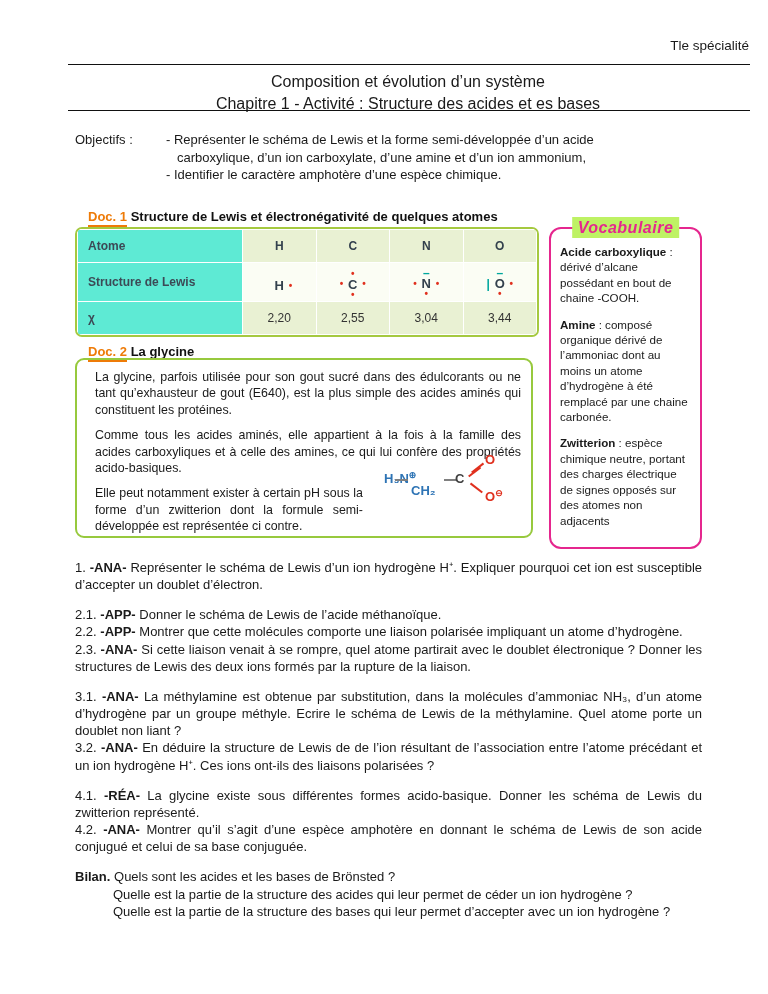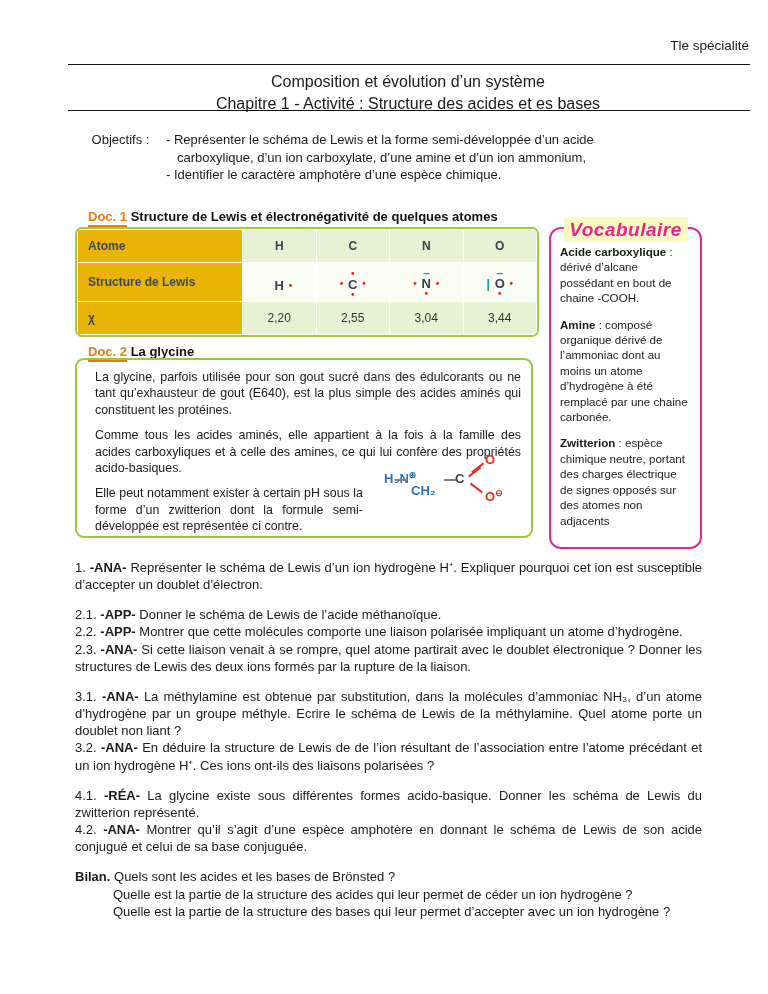--- a/index.html
+++ b/index.html
@@ -5,34 +5,34 @@
   html,body{margin:0;padding:0;background:#e8e8e8;}
   .page{position:relative;width:768px;height:994px;background:#ffffff;margin:0 auto;
         font-family:"Liberation Sans",sans-serif;color:#1a1a1a;overflow:hidden;padding-left:48px;}
   .corner{position:absolute;top:38px;right:67px;font-size:13.5px;}
   .rule{position:absolute;left:68px;right:66px;border-top:1.2px solid #111;}
   .rule1{top:64px;}
   .rule2{top:110px;}
   .titles{position:absolute;top:71px;left:0;right:0;text-align:center;font-size:16px;line-height:1.35;}
   
   .objectifs{position:absolute;top:131px;left:75px;display:flex;font-size:13px;line-height:1.35;}
-  .obj-label{width:91px;flex:none;text-align:center;}
+  .obj-label{width:91px;flex:none;}
   .obj-items{width:452px;}
   .obj-item{text-indent:-11px;padding-left:11px;}
   
   .doc-head{position:absolute;font-size:13px;}
   .doc1-head{top:209px;left:88px;}
   .doc2-head{top:344px;left:88px;}
   .doc-tag{color:#ee7b08;font-weight:700;font-size:13px;border-bottom:2px solid #ee7b08;padding-bottom:1px;}
   .doc-title{font-weight:700;color:#111;}
   
   .doc1-table{position:absolute;top:227px;left:75px;width:460px;border:2px solid #a5c93f;border-radius:7px;overflow:hidden;background:#fff;}
   table{border-collapse:collapse;width:100%;table-layout:fixed;}
   td,th{border:1.5px solid #ffffff;font-size:12px;text-align:center;vertical-align:middle;height:30px;padding:1px 2px;}
-  th{width:152px;text-align:left;padding-left:10px;background:#eab308;color:#3c4a56;font-weight:700;}
+  th{width:152px;text-align:left;padding-left:10px;background:#5eead4;color:#3c4a56;font-weight:700;}
   tr.r1 td{background:#e9f1d3;}
   tr.r2 td{background:#fbfdf4;height:36px;}
   tr.r3 td{background:#e9f1d3;}
   td{color:#333;}
   .elem{font-weight:700;color:#33414d;}
   
   .lewis{display:inline-grid;grid-template-columns:9px auto 9px;grid-template-rows:8px auto 8px;
          align-items:center;justify-items:center;line-height:1;}
   .lw{display:block;}
   .lw.top{grid-column:2;grid-row:1;}
@@ -60,22 +60,22 @@
   .db2{left:112px;top:17px;width:15px;transform:rotate(-38deg);background:#e0301e;}
   .sb{left:114px;top:33px;width:15px;transform:rotate(38deg);background:#e0301e;}
   .fo-h3n{left:0;top:16px;margin-left:29px;}
   .fo-ch2{left:56px;top:28px;}
   .fo-c{left:100px;top:16px;}
   .fo-otop{left:130px;top:-3px;}
   .fo-obot{left:130px;top:34px;}
   
   .vocab{position:absolute;left:549px;top:227px;width:131px;min-height:278px;border:2px solid #e5268e;border-radius:12px;
          padding:15px 9px 8px 9px;font-size:11.6px;line-height:1.33;}
-  .vocab-title{position:absolute;top:-12px;left:50%;transform:translateX(-50%);background:#fef9c3;padding:0 6px;
-               color:#e5268e;font-weight:700;font-style:italic;font-size:19px;white-space:nowrap;letter-spacing:.5px;}
+  .vocab-title{position:absolute;top:-12px;left:50%;transform:translateX(-50%);background:#bef264;padding:0 6px;
+               color:#e5268e;font-weight:700;font-style:italic;font-size:16px;white-space:nowrap;letter-spacing:.5px;}
   .vocab-entry{margin-bottom:11px;}
   
   .questions{position:absolute;left:75px;top:559px;width:627px;font-size:13px;line-height:1.32;text-align:justify;}
   .q{margin:0;}
   .q.gap{margin-top:13px;}
   .q .tag{font-weight:700;}
   .q.indent{text-indent:38px;}
   b{font-weight:700;}
 </style>
 </head>

